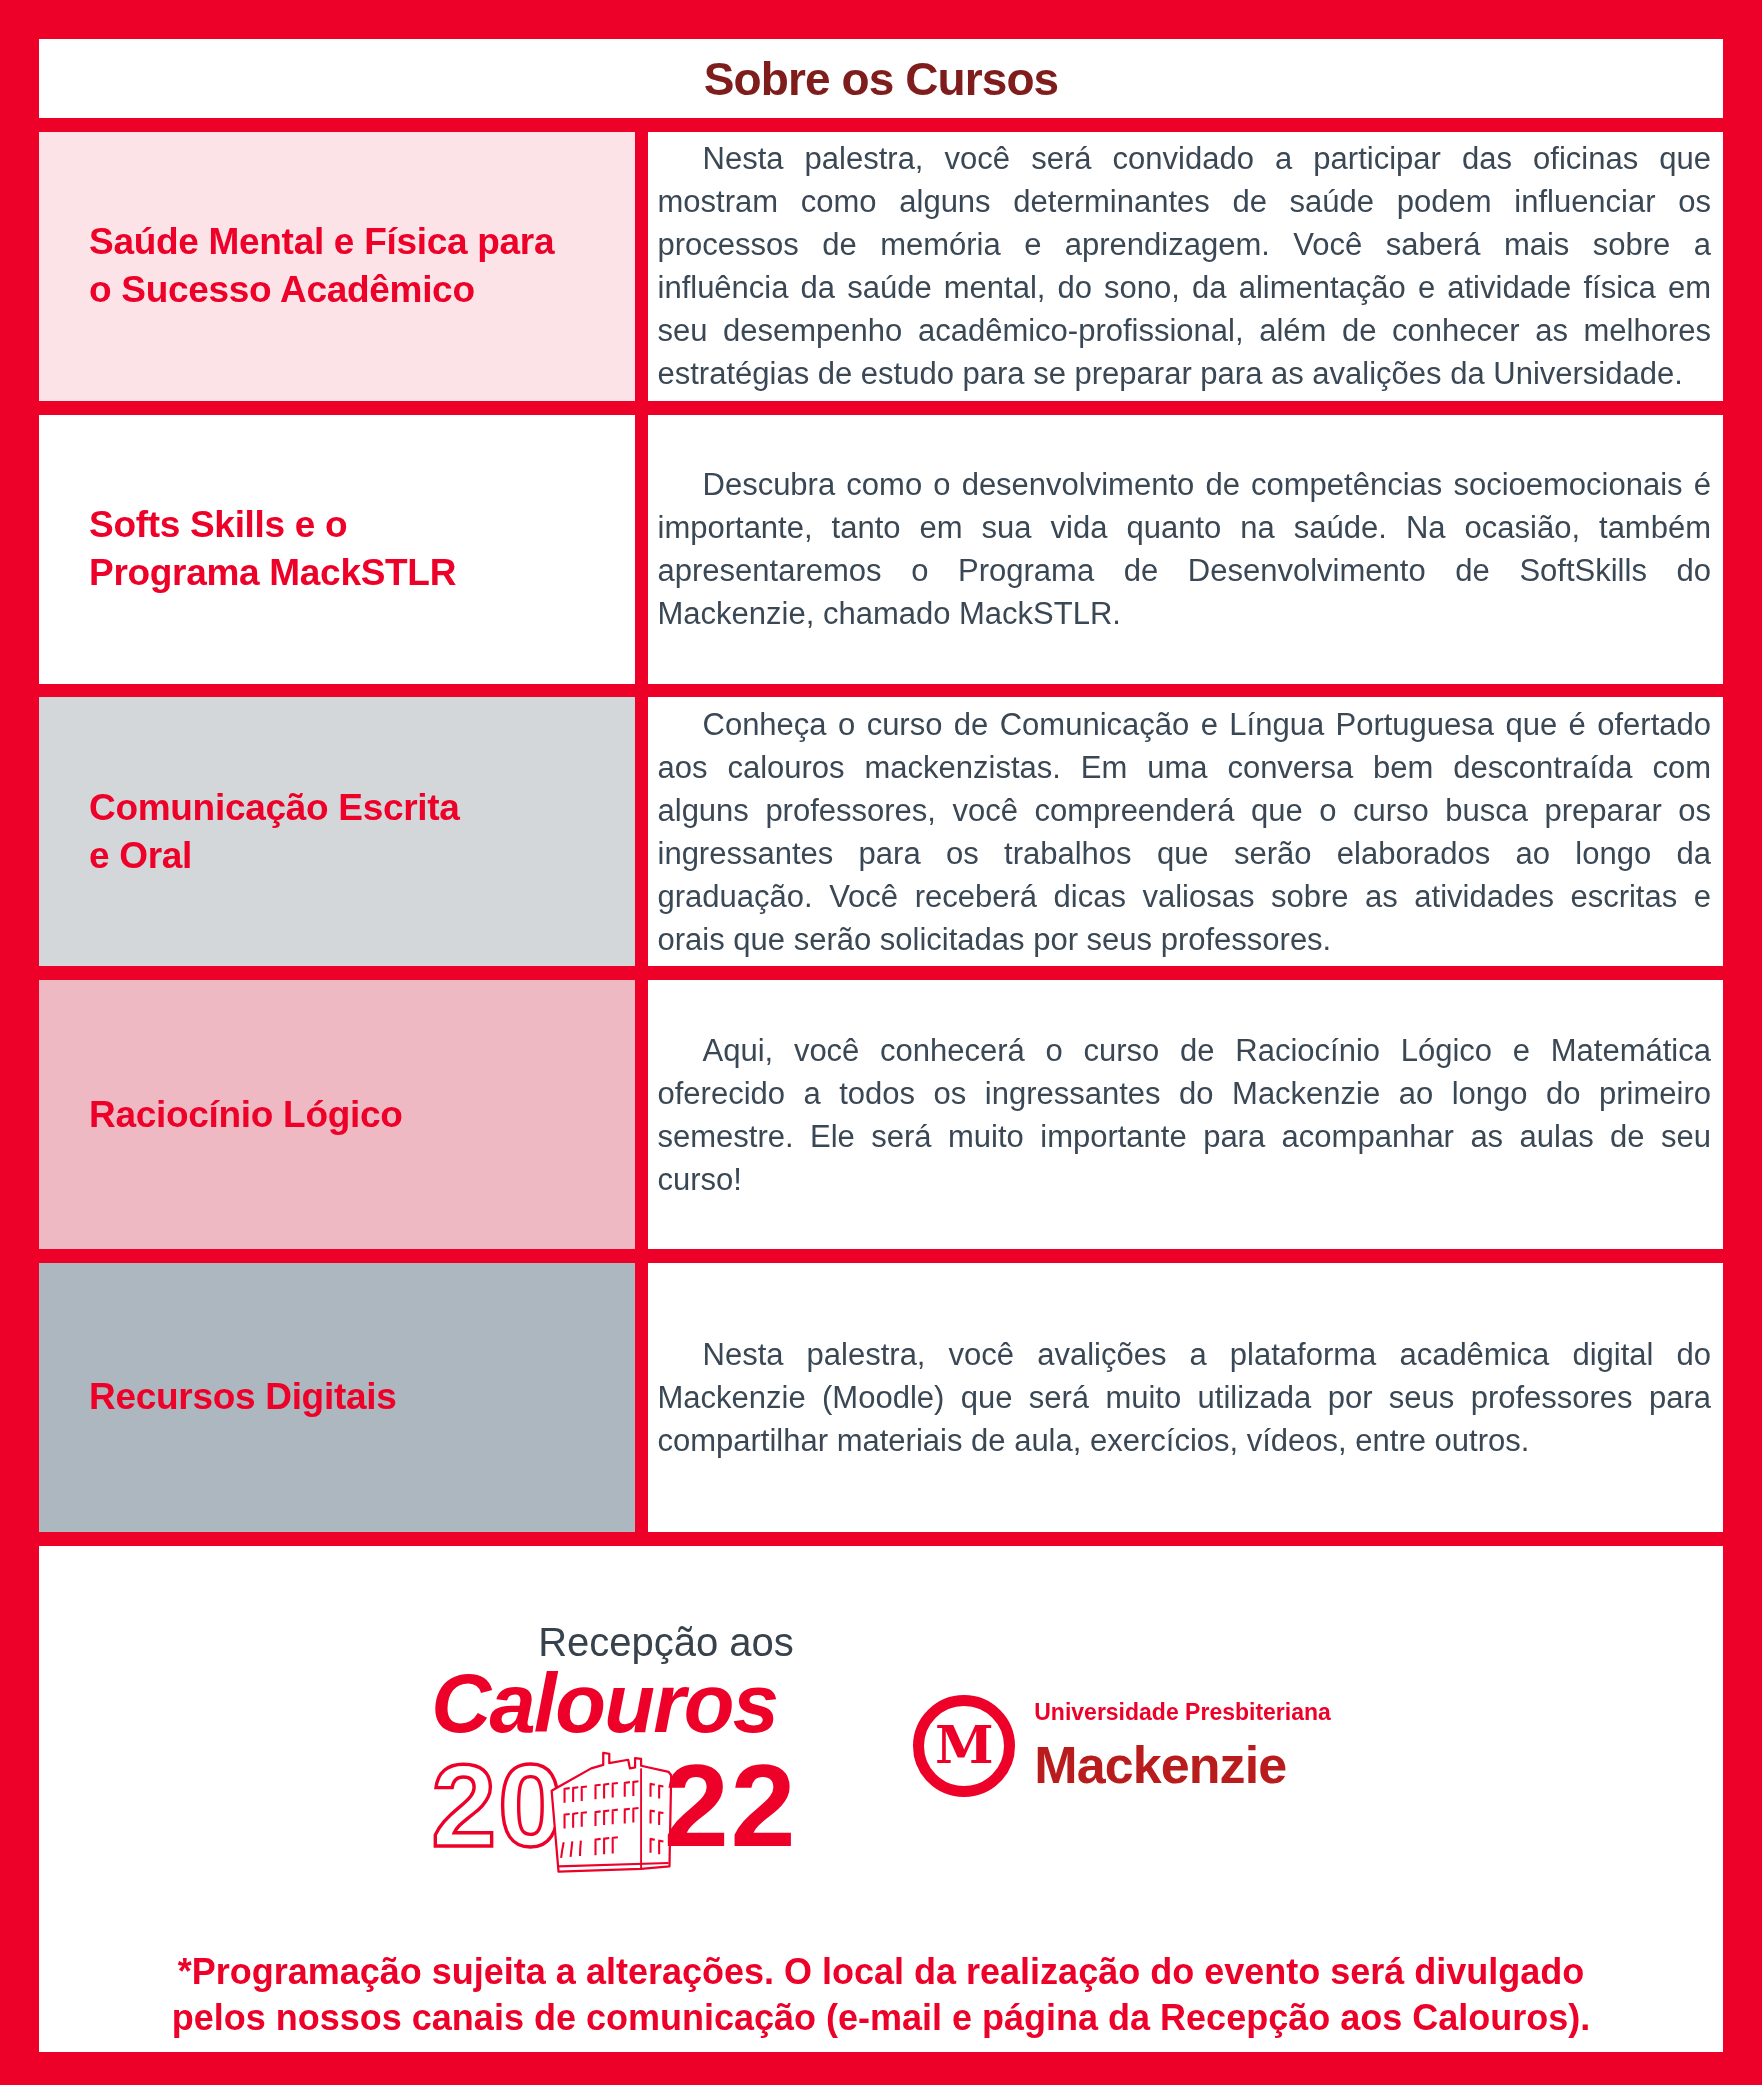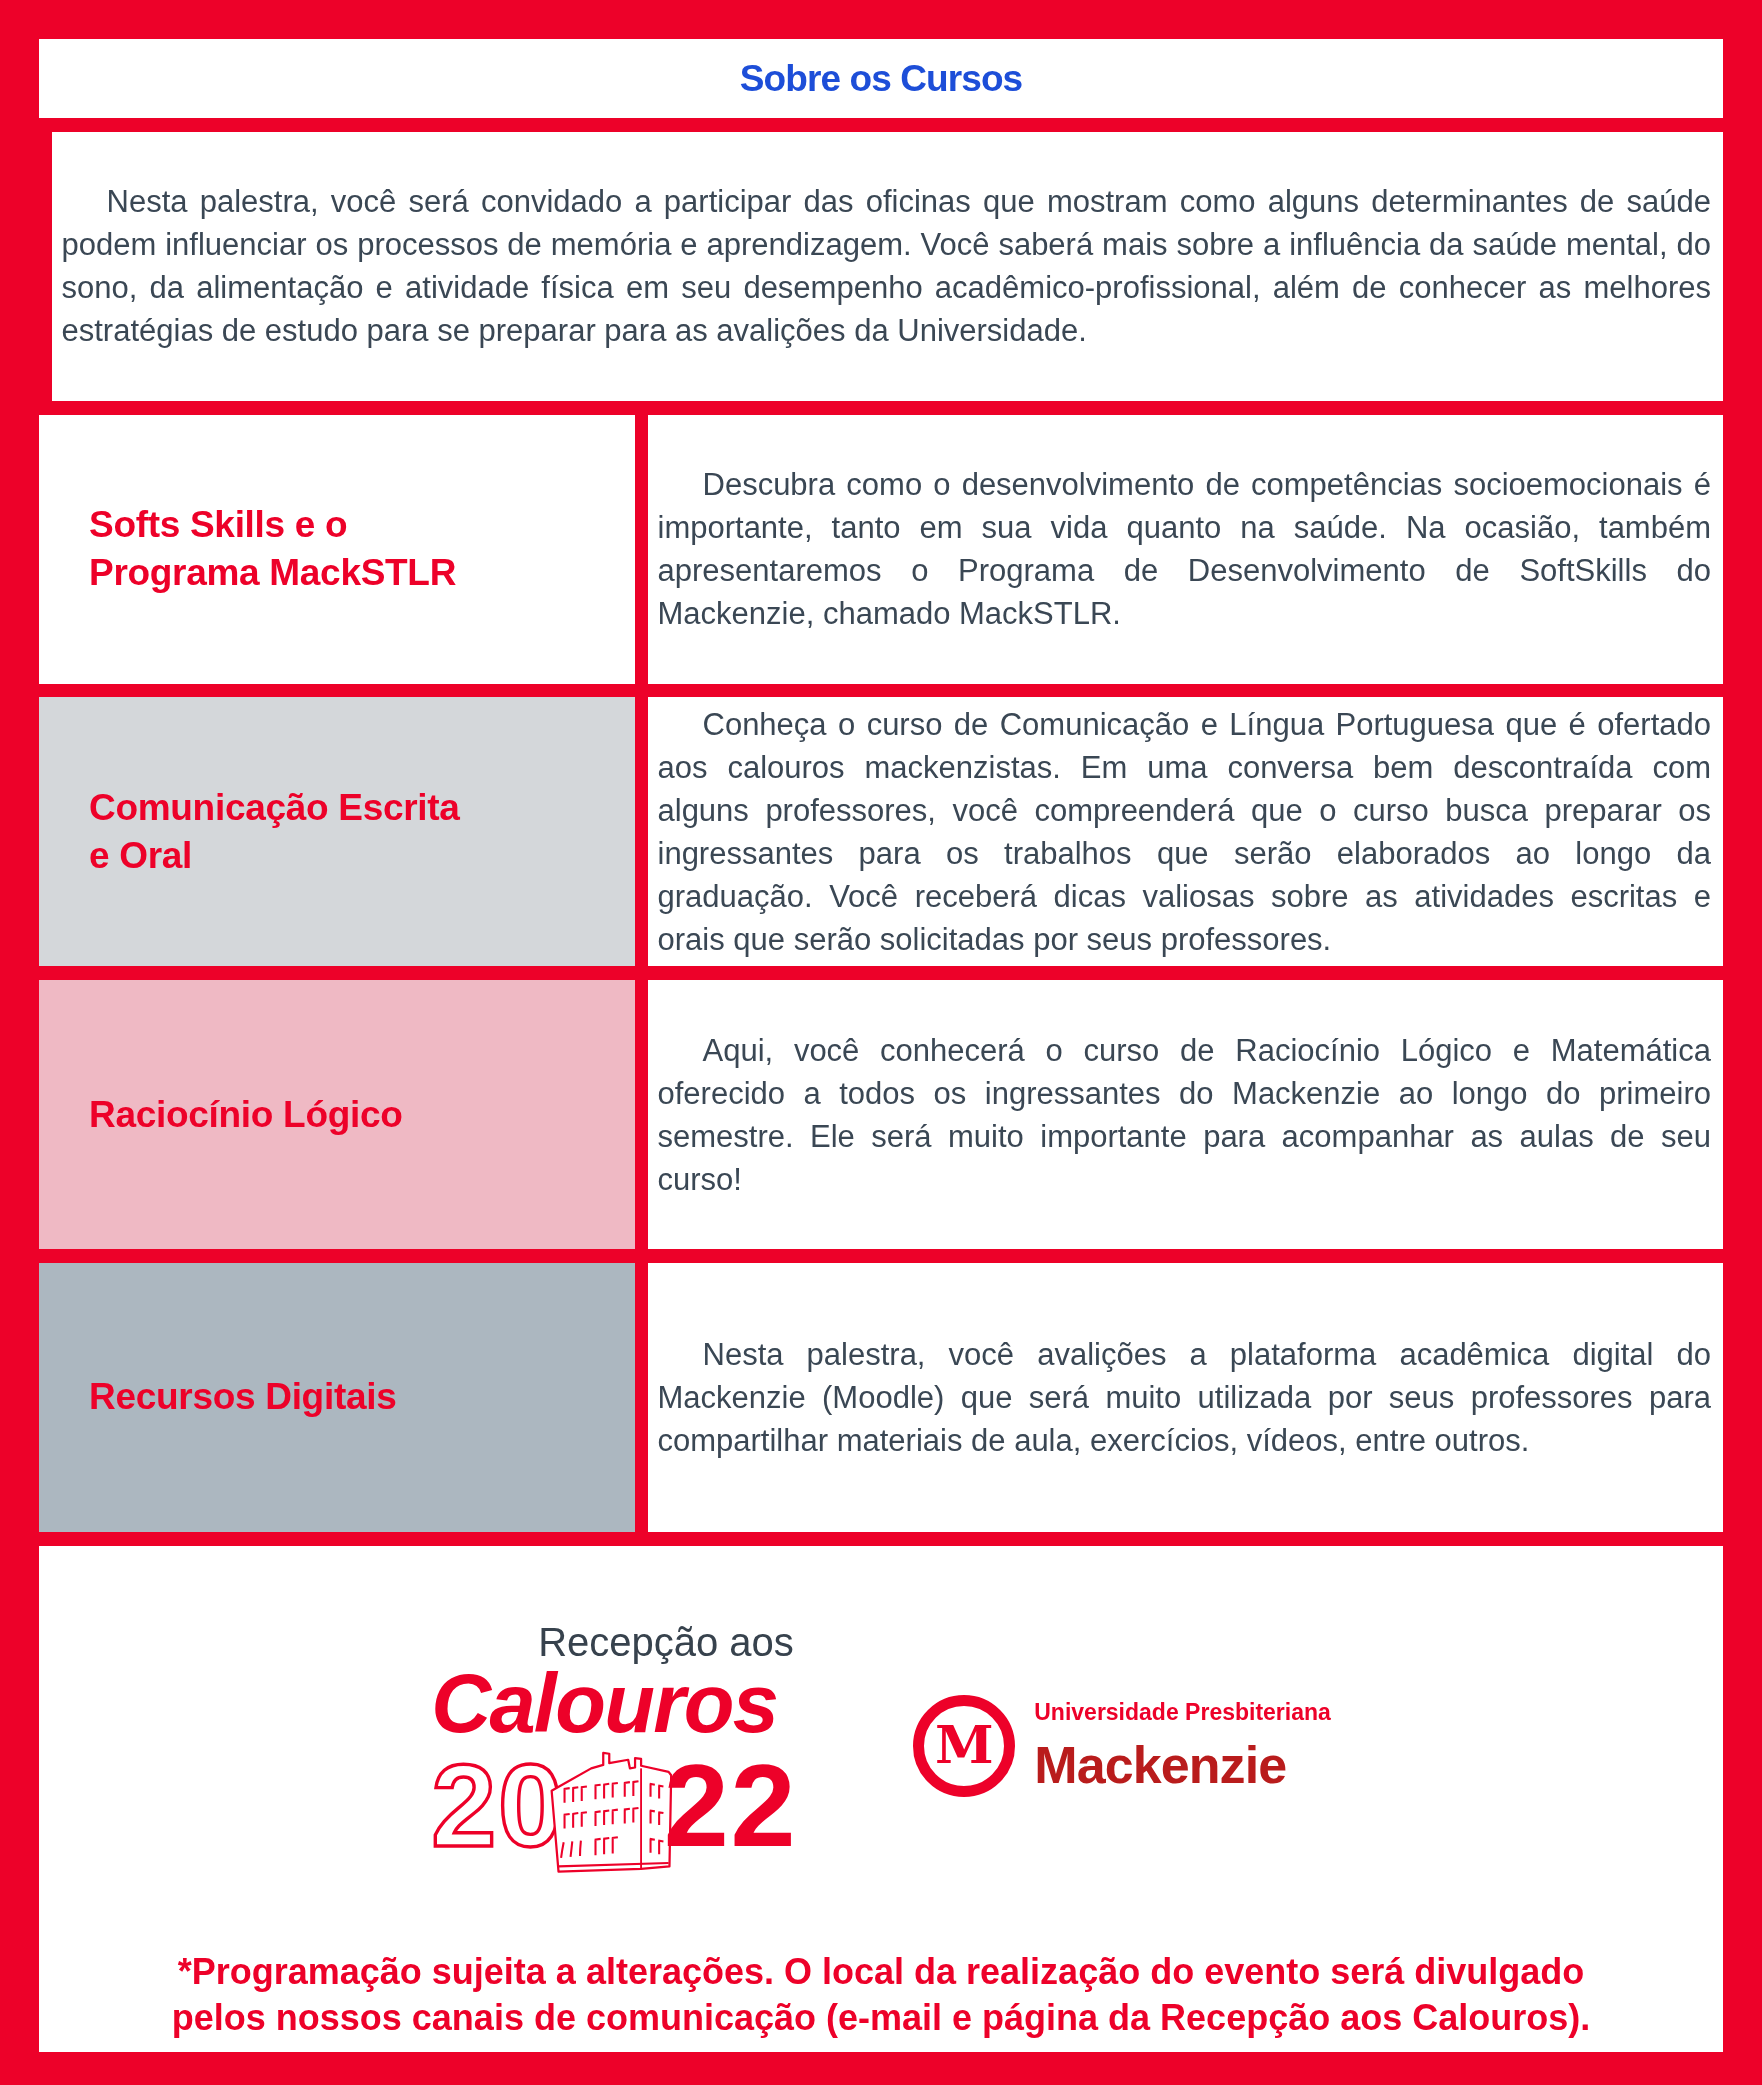--- a/index.html
+++ b/index.html
@@ -13,21 +13,21 @@
     position:relative;
   }
   .inner { display:flex; flex-direction:column; height:100%; }
 
   
   .header {
     background:#ffffff; height:79px; flex:none;
     display:flex; align-items:center; justify-content:center;
   }
   .page-title {
-    margin:0; color:#1d4ed8; font-size:37px; font-weight:bold;
+    margin:0; color:#7f1d1d; font-size:46px; font-weight:bold;
     letter-spacing:-0.9px;
   }
 
   
   .table {
     background:#ED0129; padding:13.8px 0;
     display:flex; flex-direction:column; gap:13.8px; flex:none;
   }
   .course-row { height:269px; display:flex; overflow:hidden; }
   .cell-left  { width:596px; flex:none; display:flex; align-items:center; box-sizing:border-box; }
@@ -110,20 +110,24 @@
 <div class="page">
   <div class="inner">
 
     <div class="header">
       <h1 class="page-title">Sobre os Cursos</h1>
     </div>
 
     <div class="table">
 
       <div class="course-row">
+        <div class="cell-left">
+          <h2 class="course-title">Saúde Mental e Física para
+o Sucesso Acadêmico</h2>
+        </div>
         <div class="cell-div"></div>
         <div class="cell-right">
           <p class="course-desc">Nesta palestra, você será convidado a participar das oficinas que mostram como alguns determinantes de saúde podem influenciar os processos de memória e aprendizagem. Você saberá mais sobre a influência da saúde mental, do sono, da alimentação e atividade física em seu desempenho acadêmico-profissional, além de conhecer as melhores estratégias de estudo para se preparar para as avalições da Universidade.</p>
         </div>
       </div>
 
       <div class="course-row">
         <div class="cell-left">
           <h2 class="course-title">Softs Skills e o
 Programa MackSTLR</h2>

